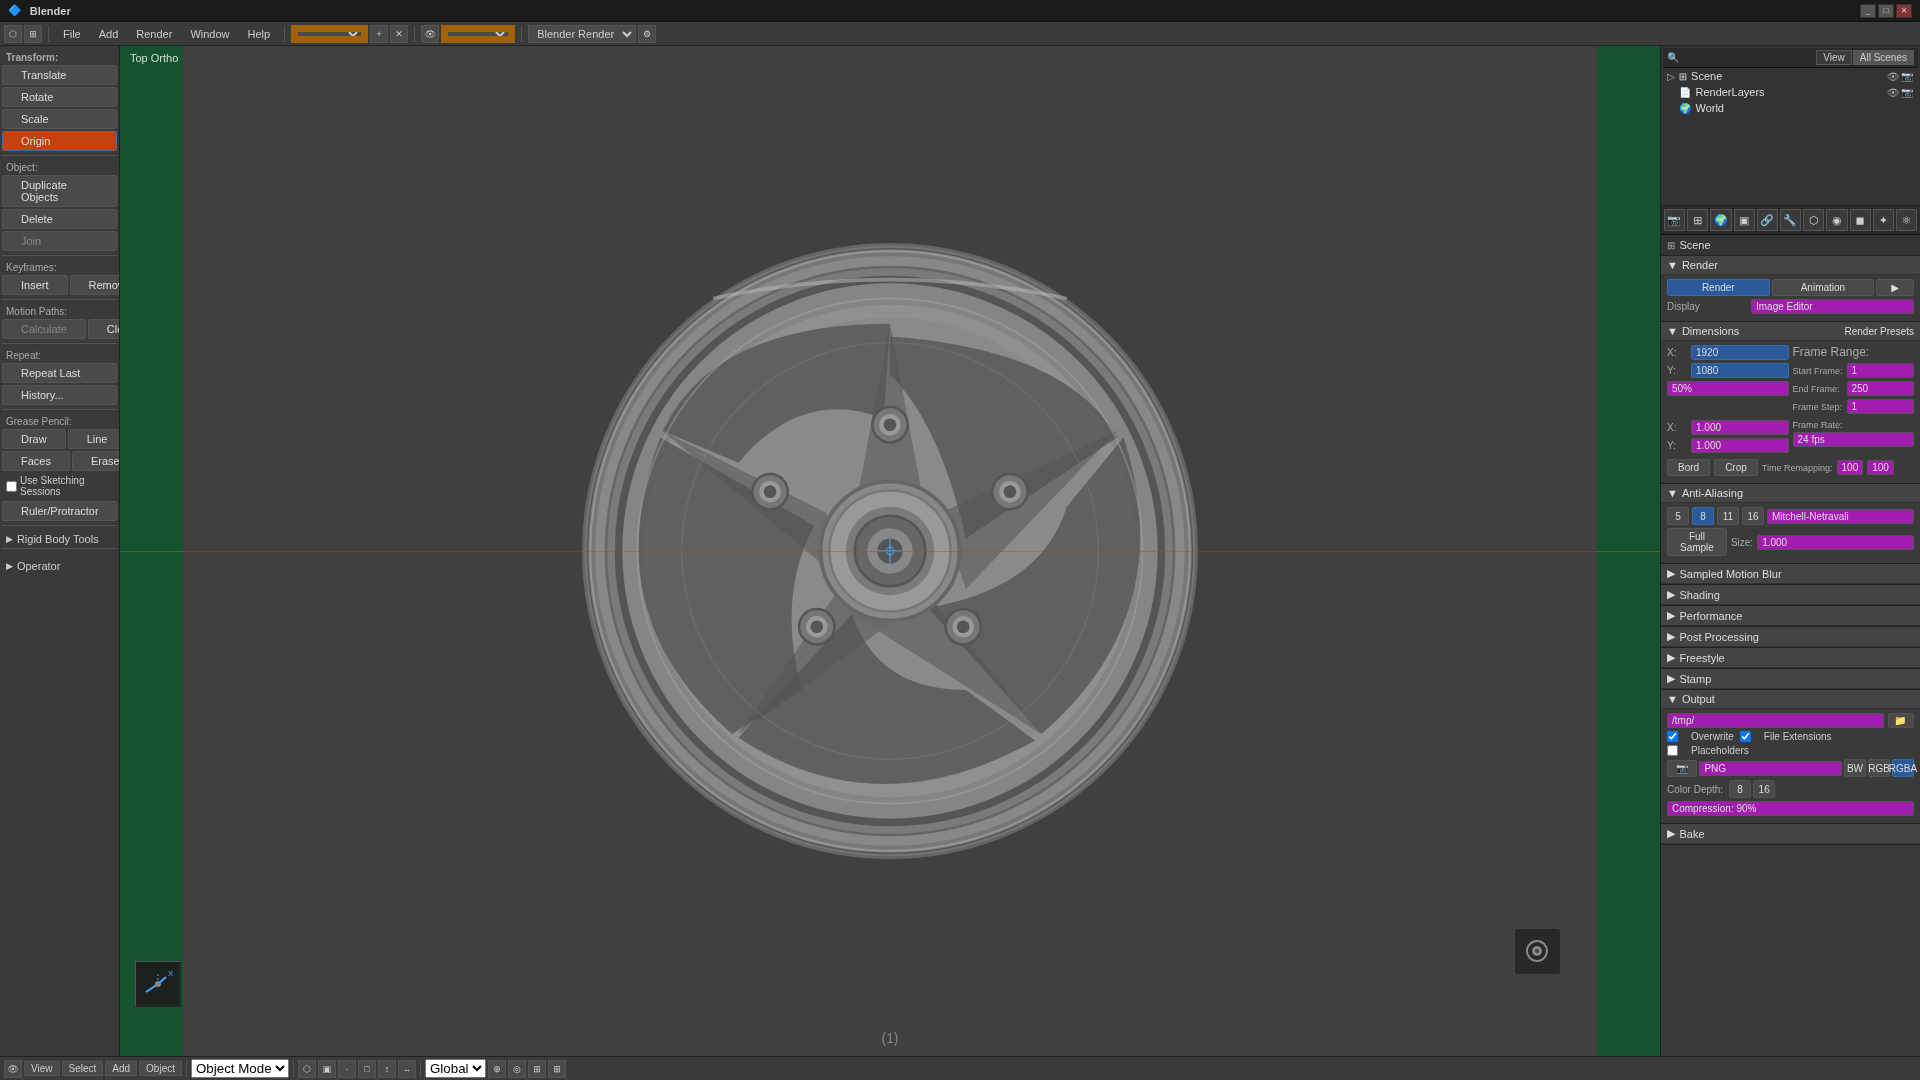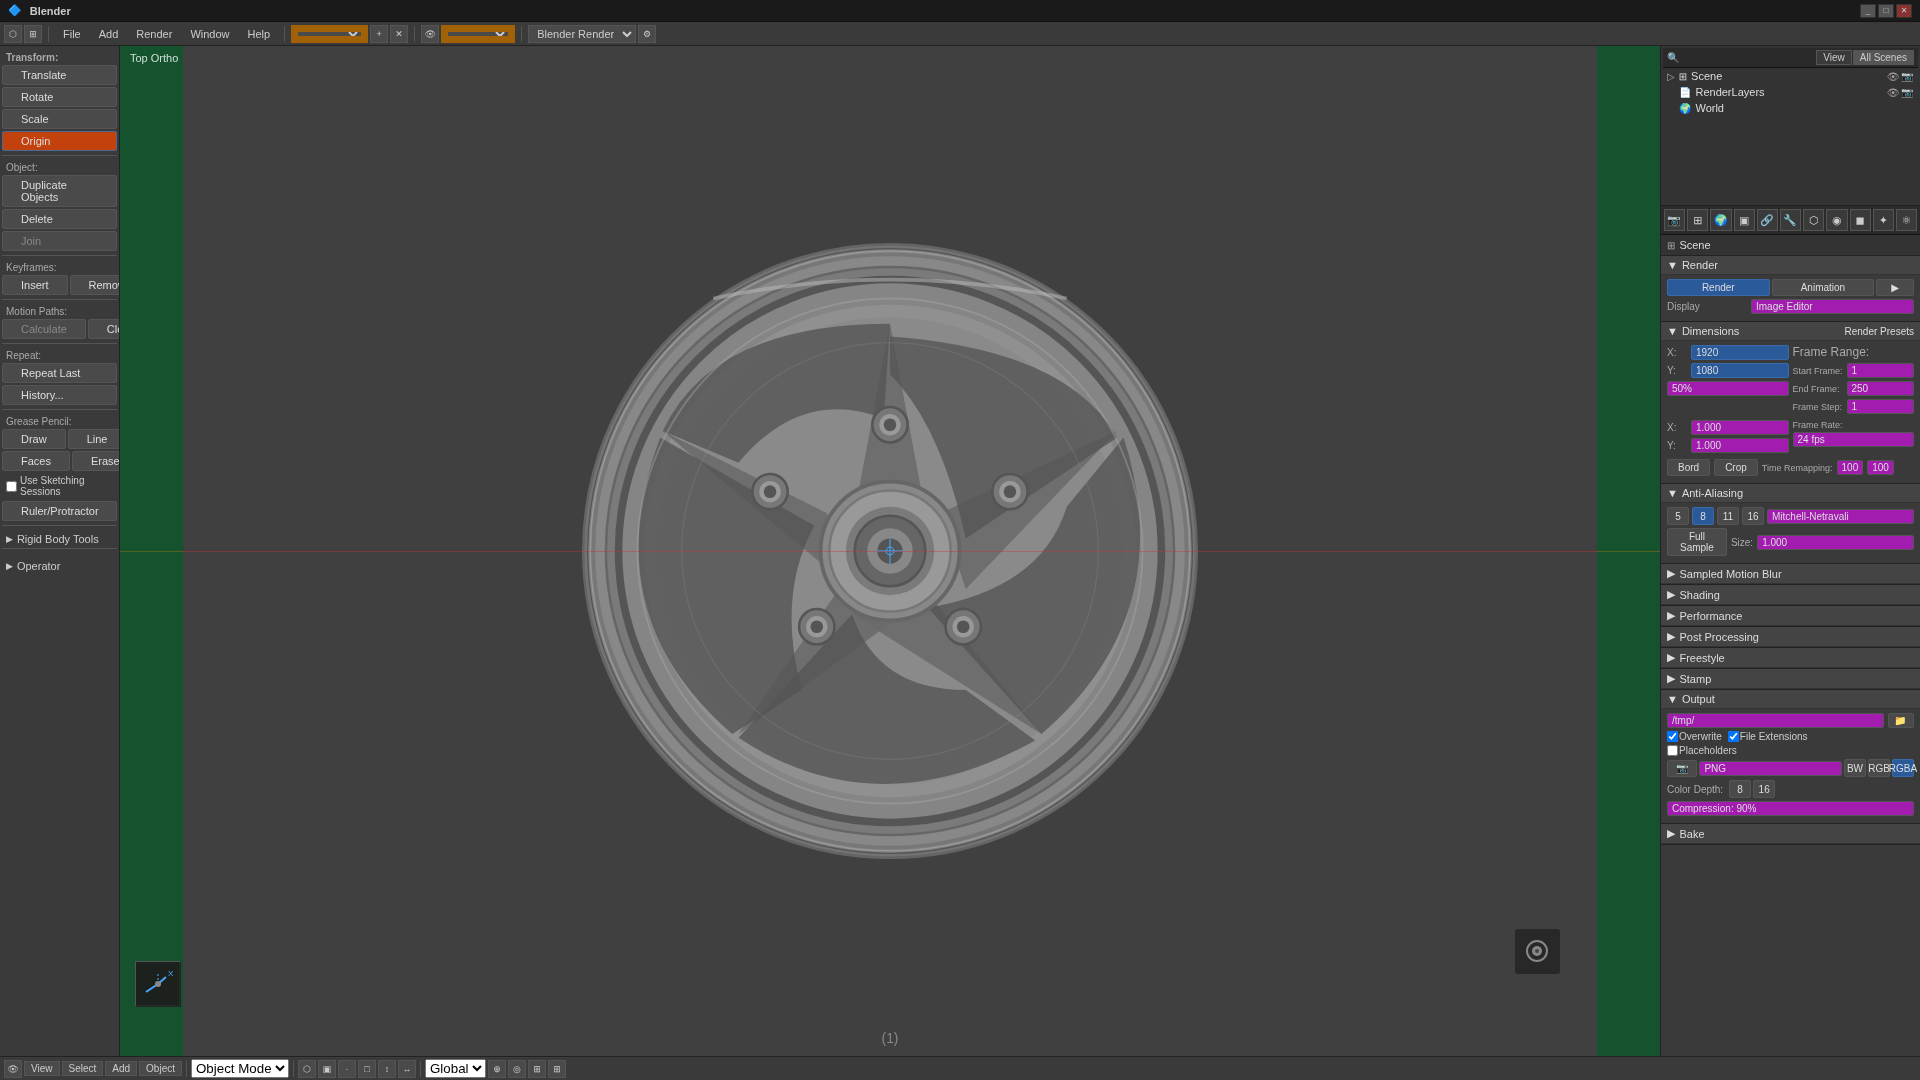--- a/index.html
+++ b/index.html
@@ -279,21 +279,21 @@
     .prop-btn.active { background: #2a5a9a; border-color: #3a6aaa; }
     .anti-alias-row { display: flex; align-items: center; gap: 3px; margin-bottom: 3px; }
     .aa-btn {
       width: 22px; height: 18px;
       background: #4a4a4a; border: 1px solid #555;
       color: #ddd; font-size: 10px; cursor: pointer;
       display: flex; align-items: center; justify-content: center;
       border-radius: 2px;
     }
     .aa-btn.active { background: #2a5a9a; border-color: #3a6aaa; }
-    .checkbox-prop { display: flex; align-items: center; gap: 1px; }
+    .checkbox-prop { display: flex; align-items: center; gap: 13px; }
     .checkbox-prop input { width: 11px; height: 11px; }
     .checkbox-prop label { font-size: 10px; color: #ccc; }
 
     
     #bottombar {
       height: 24px;
       background: #3a3a3a;
       border-top: 1px solid #222;
       display: flex;
       align-items: center;

